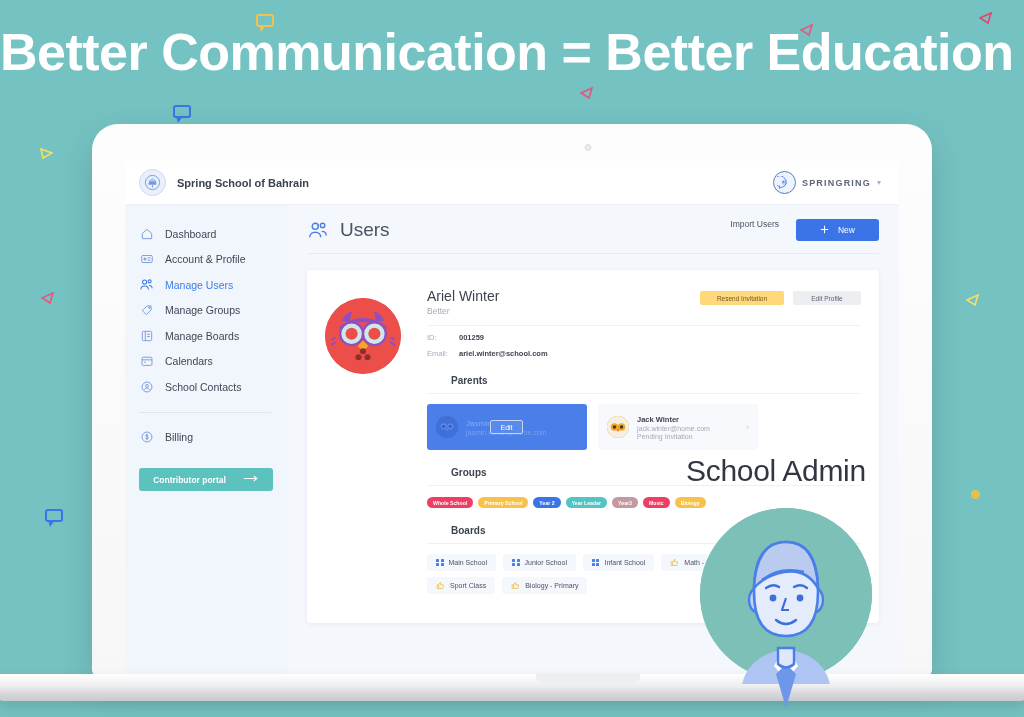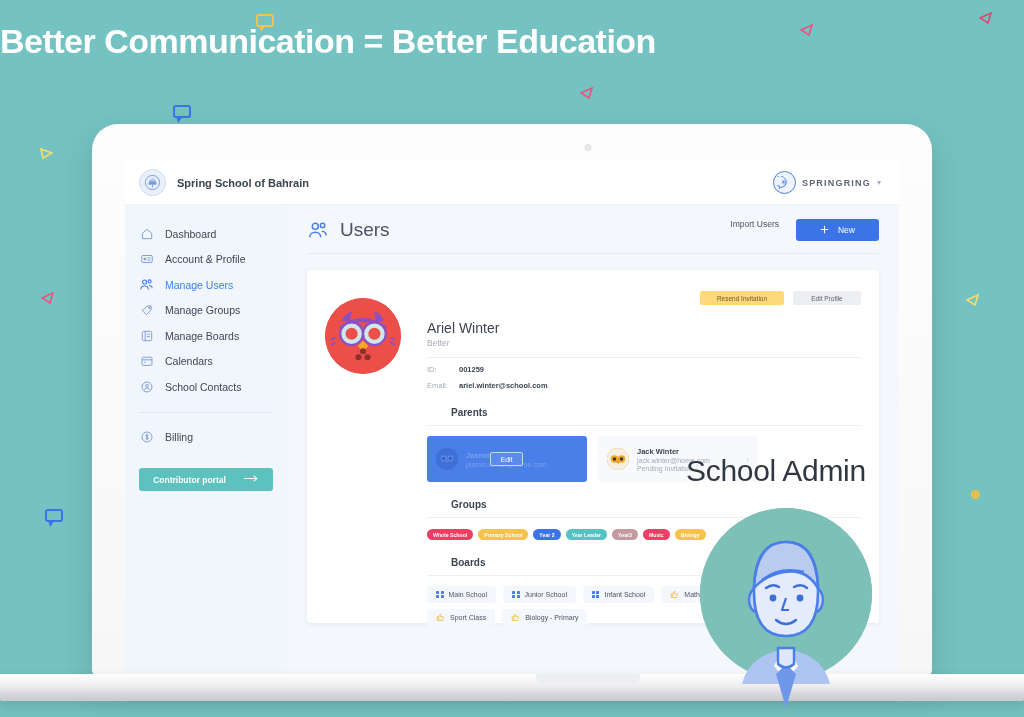--- a/index.html
+++ b/index.html
@@ -15,21 +15,21 @@
     position: absolute; inset: 0;
     background: #75c2c2;
     overflow: hidden;
   }
 
   #headline {
     position: absolute;
     top: 22px; left: 0; width: 986px;
     text-align: left;
     color: #ffffff;
-    font-size: 34px;
+    font-size: 52px;
     font-weight: 700;
     letter-spacing: -0.5px;
     white-space: nowrap;
   }
 
   
   .deco { position: absolute; }
   .ring {
     border-radius: 50%;
     border: 2px solid;
@@ -192,21 +192,21 @@
   .avatar-col { width: 98px; flex: 0 0 98px; padding-top: 10px; }
   .owl-avatar {
     width: 76px; height: 76px; border-radius: 50%;
     background: #ec4f4a;
     display:flex; align-items:center; justify-content:center;
     overflow: hidden;
   }
   .detail-col { flex: 1; padding-left: 4px; }
 
   .name-row { display: flex; align-items: flex-start; }
-  .u-name { font-size: 14px; color: #3d4椅; margin-top: 32px; }
+  .u-name { font-size: 14px; color: #3d4椅; }
   .u-name { font-size: 14px; color: #3d4450; font-weight: 400; }
   .u-role { font-size: 8.5px; color: #a3abb9; margin-top: 2px; }
   .name-actions { margin-left: auto; display: flex; gap: 9px; padding-top: 3px; }
   .btn-resend {
     background: #ffd87a; color: #6b5a2a;
     font-size: 6.5px; width: 84px; height: 14px;
     border-radius: 2px;
     display:flex;align-items:center;justify-content:center;
     cursor: pointer;
   }

